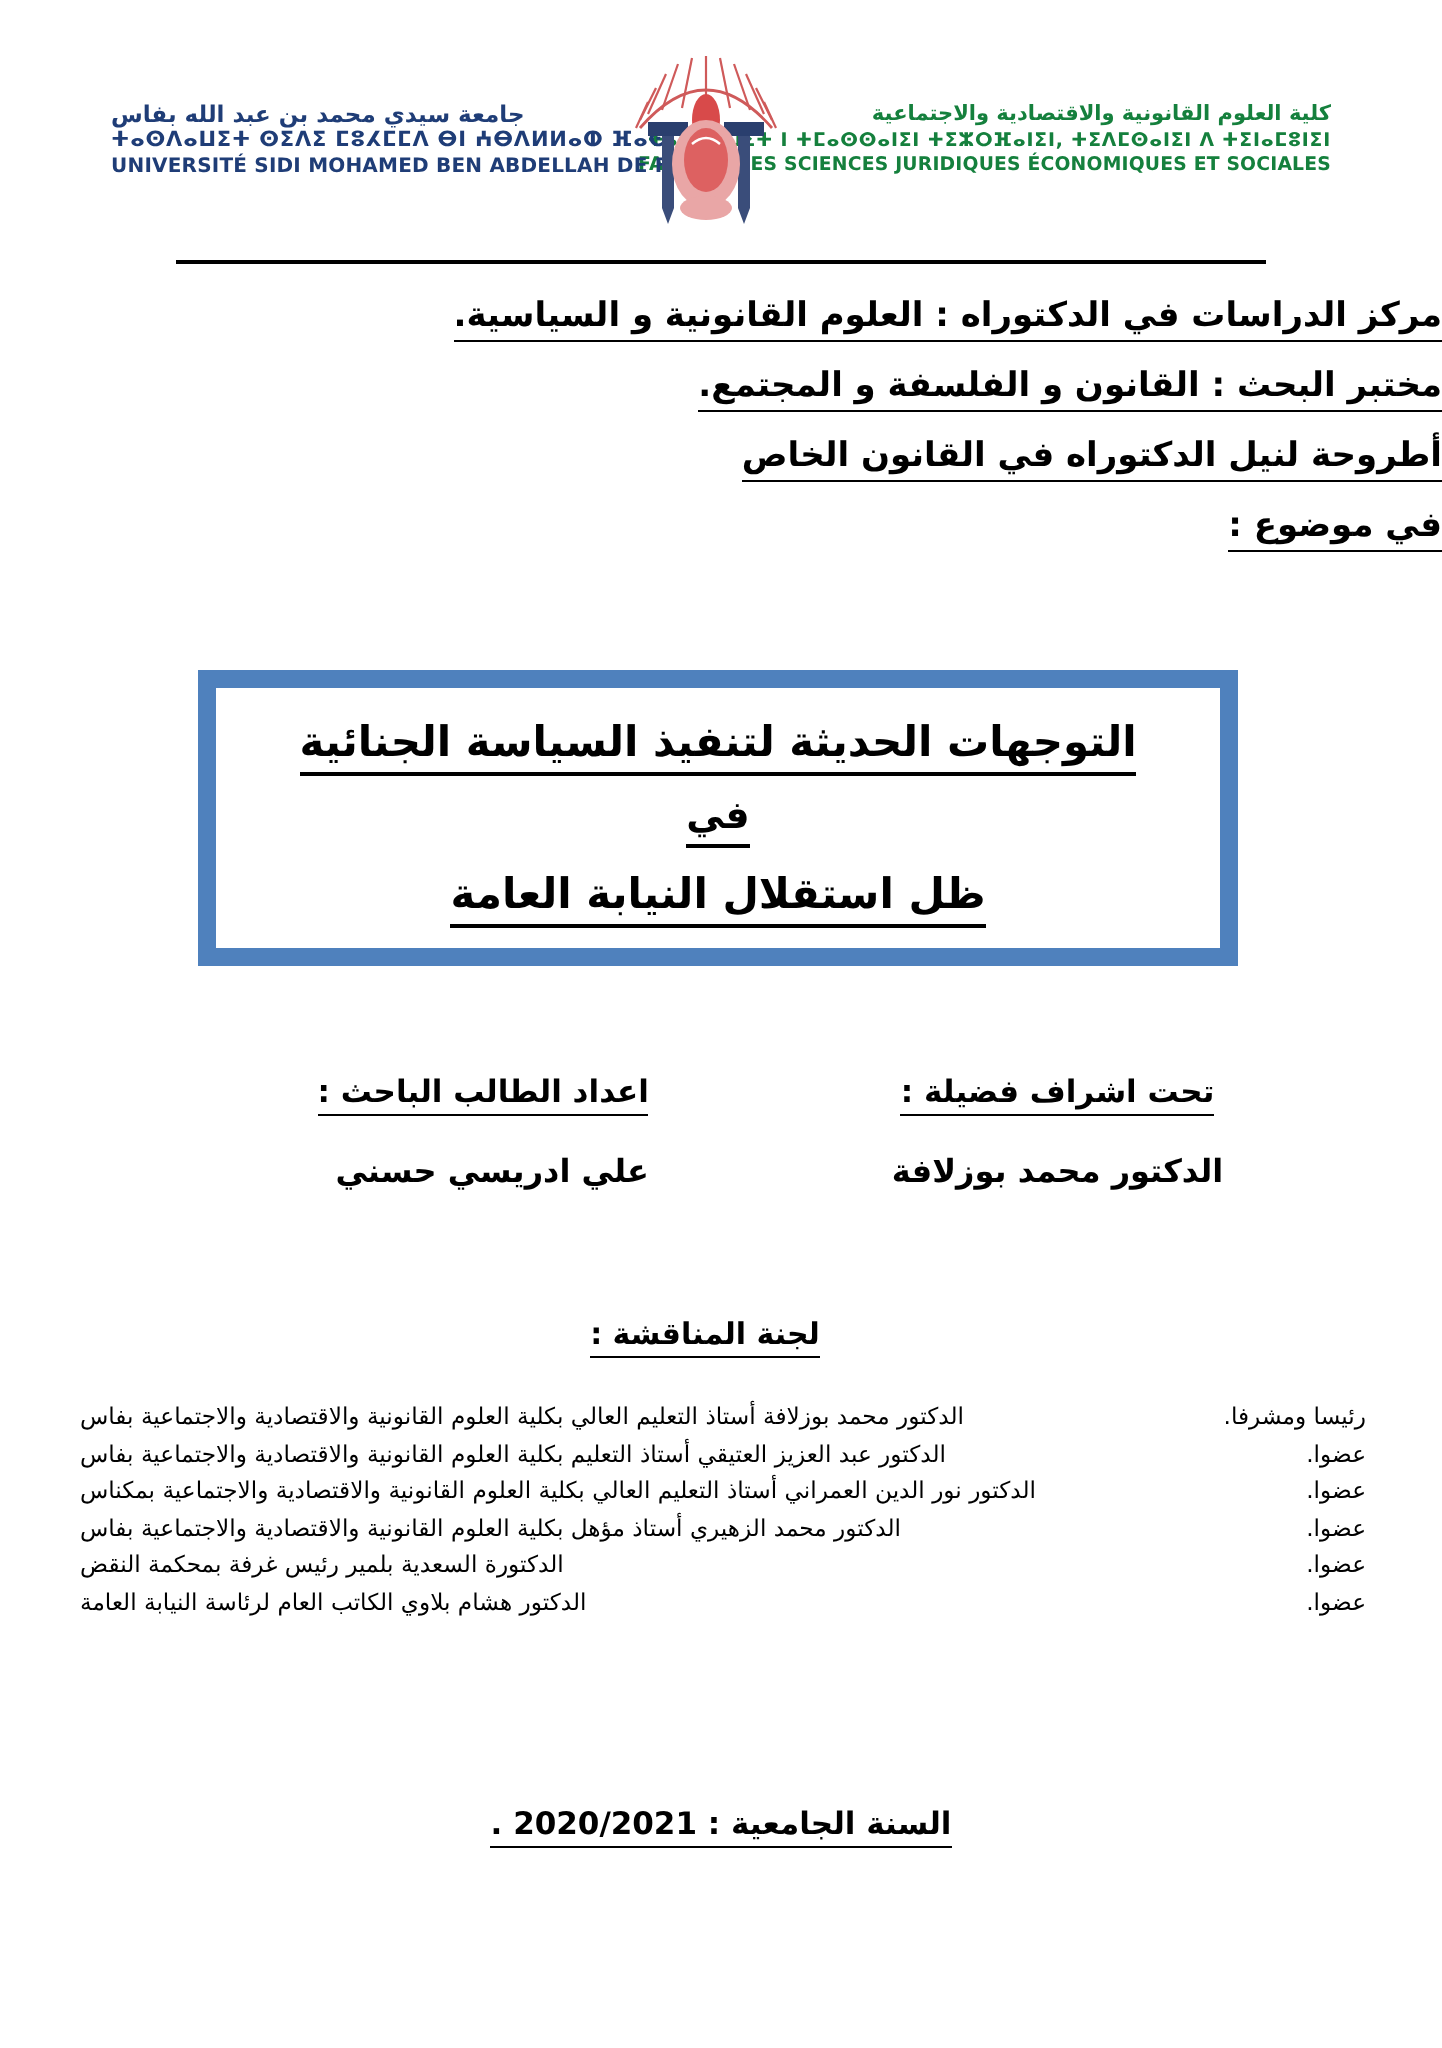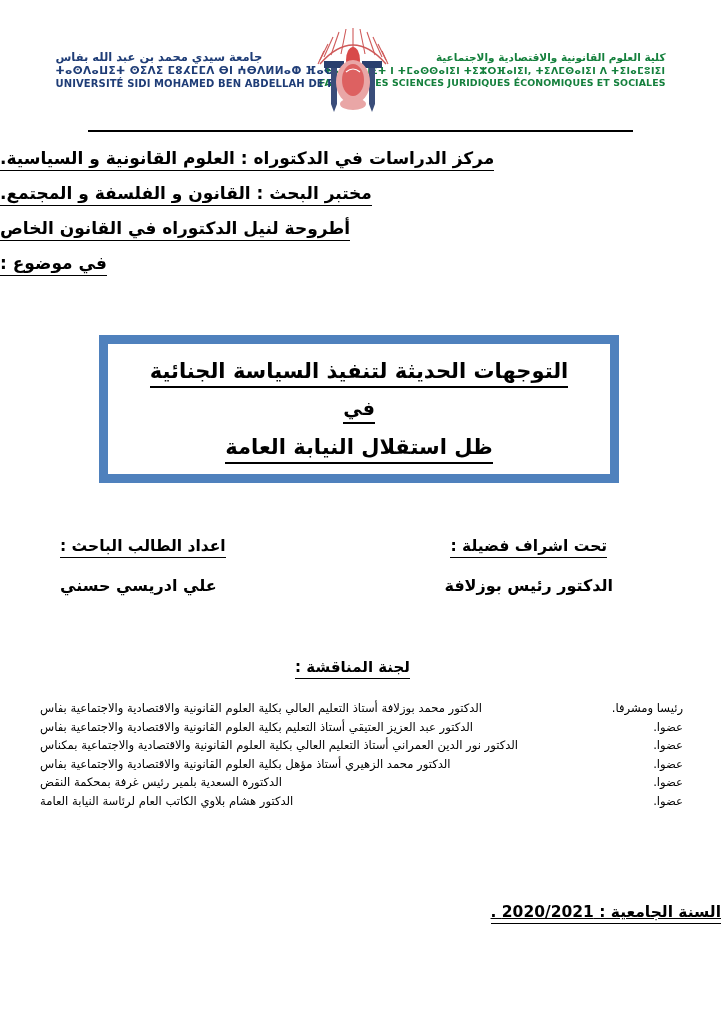--- a/index.html
+++ b/index.html
@@ -91,21 +91,21 @@
     height: 2.4px;
     background: #000000;
   }
 
   
   .intro {
     position: absolute;
     top: 150px;
     left: 0;
     right: 0;
-    text-align: left;
+    text-align: right;
   }
   .intro-line {
     font-size: 17px;
     font-weight: bold;
     line-height: 1.0;
     margin-bottom: 18px;
   }
   .intro-line span {
     border-bottom: 1.6px solid #000;
     padding-bottom: 2px;
@@ -146,21 +146,21 @@
     left: 60px;
     right: 60px;
     display: flex;
     flex-direction: row;
     justify-content: space-between;
   }
   .credit-col {
     width: 44%;
     text-align: center;
   }
-  .credit-col.student { text-align: left; }
+  .credit-col.student { text-align: right; }
   .credit-label {
     font-size: 15.5px;
     font-weight: bold;
     line-height: 1.1;
   }
   .credit-label span {
     border-bottom: 1.5px solid #000;
     padding-bottom: 2px;
   }
   .credit-name {
@@ -211,23 +211,23 @@
     width: 92px;
     padding-right: 2px;
   }
 
   
   .footer-year {
     position: absolute;
     top: 903px;
     left: 0;
     right: 0;
+    text-align: center;
     font-size: 15.5px;
     font-weight: bold;
-    text-decoration: underline;
   }
   .footer-year span {
     border-bottom: 1.6px solid #000;
     padding-bottom: 2px;
   }
 </style>
 </head>
 <body>
 
 <div class="page">
@@ -289,21 +289,21 @@
 
   <div class="title-box">
     <div class="title-line"><span>التوجهات الحديثة لتنفيذ السياسة الجنائية</span></div>
     <div class="title-line mid"><span>في</span></div>
     <div class="title-line"><span>ظل استقلال النيابة العامة</span></div>
   </div>
 
   <div class="credits">
     <div class="credit-col supervisor">
       <div class="credit-label"><span>تحت اشراف فضيلة :</span></div>
-      <div class="credit-name">الدكتور رئيس بوزلافة</div>
+      <div class="credit-name">الدكتور محمد بوزلافة</div>
     </div>
     <div class="credit-col student">
       <div class="credit-label"><span>اعداد الطالب الباحث :</span></div>
       <div class="credit-name">علي ادريسي حسني</div>
     </div>
   </div>
 
   <div class="jury-heading"><span>لجنة المناقشة :</span></div>
 
   <div class="jury-list">

